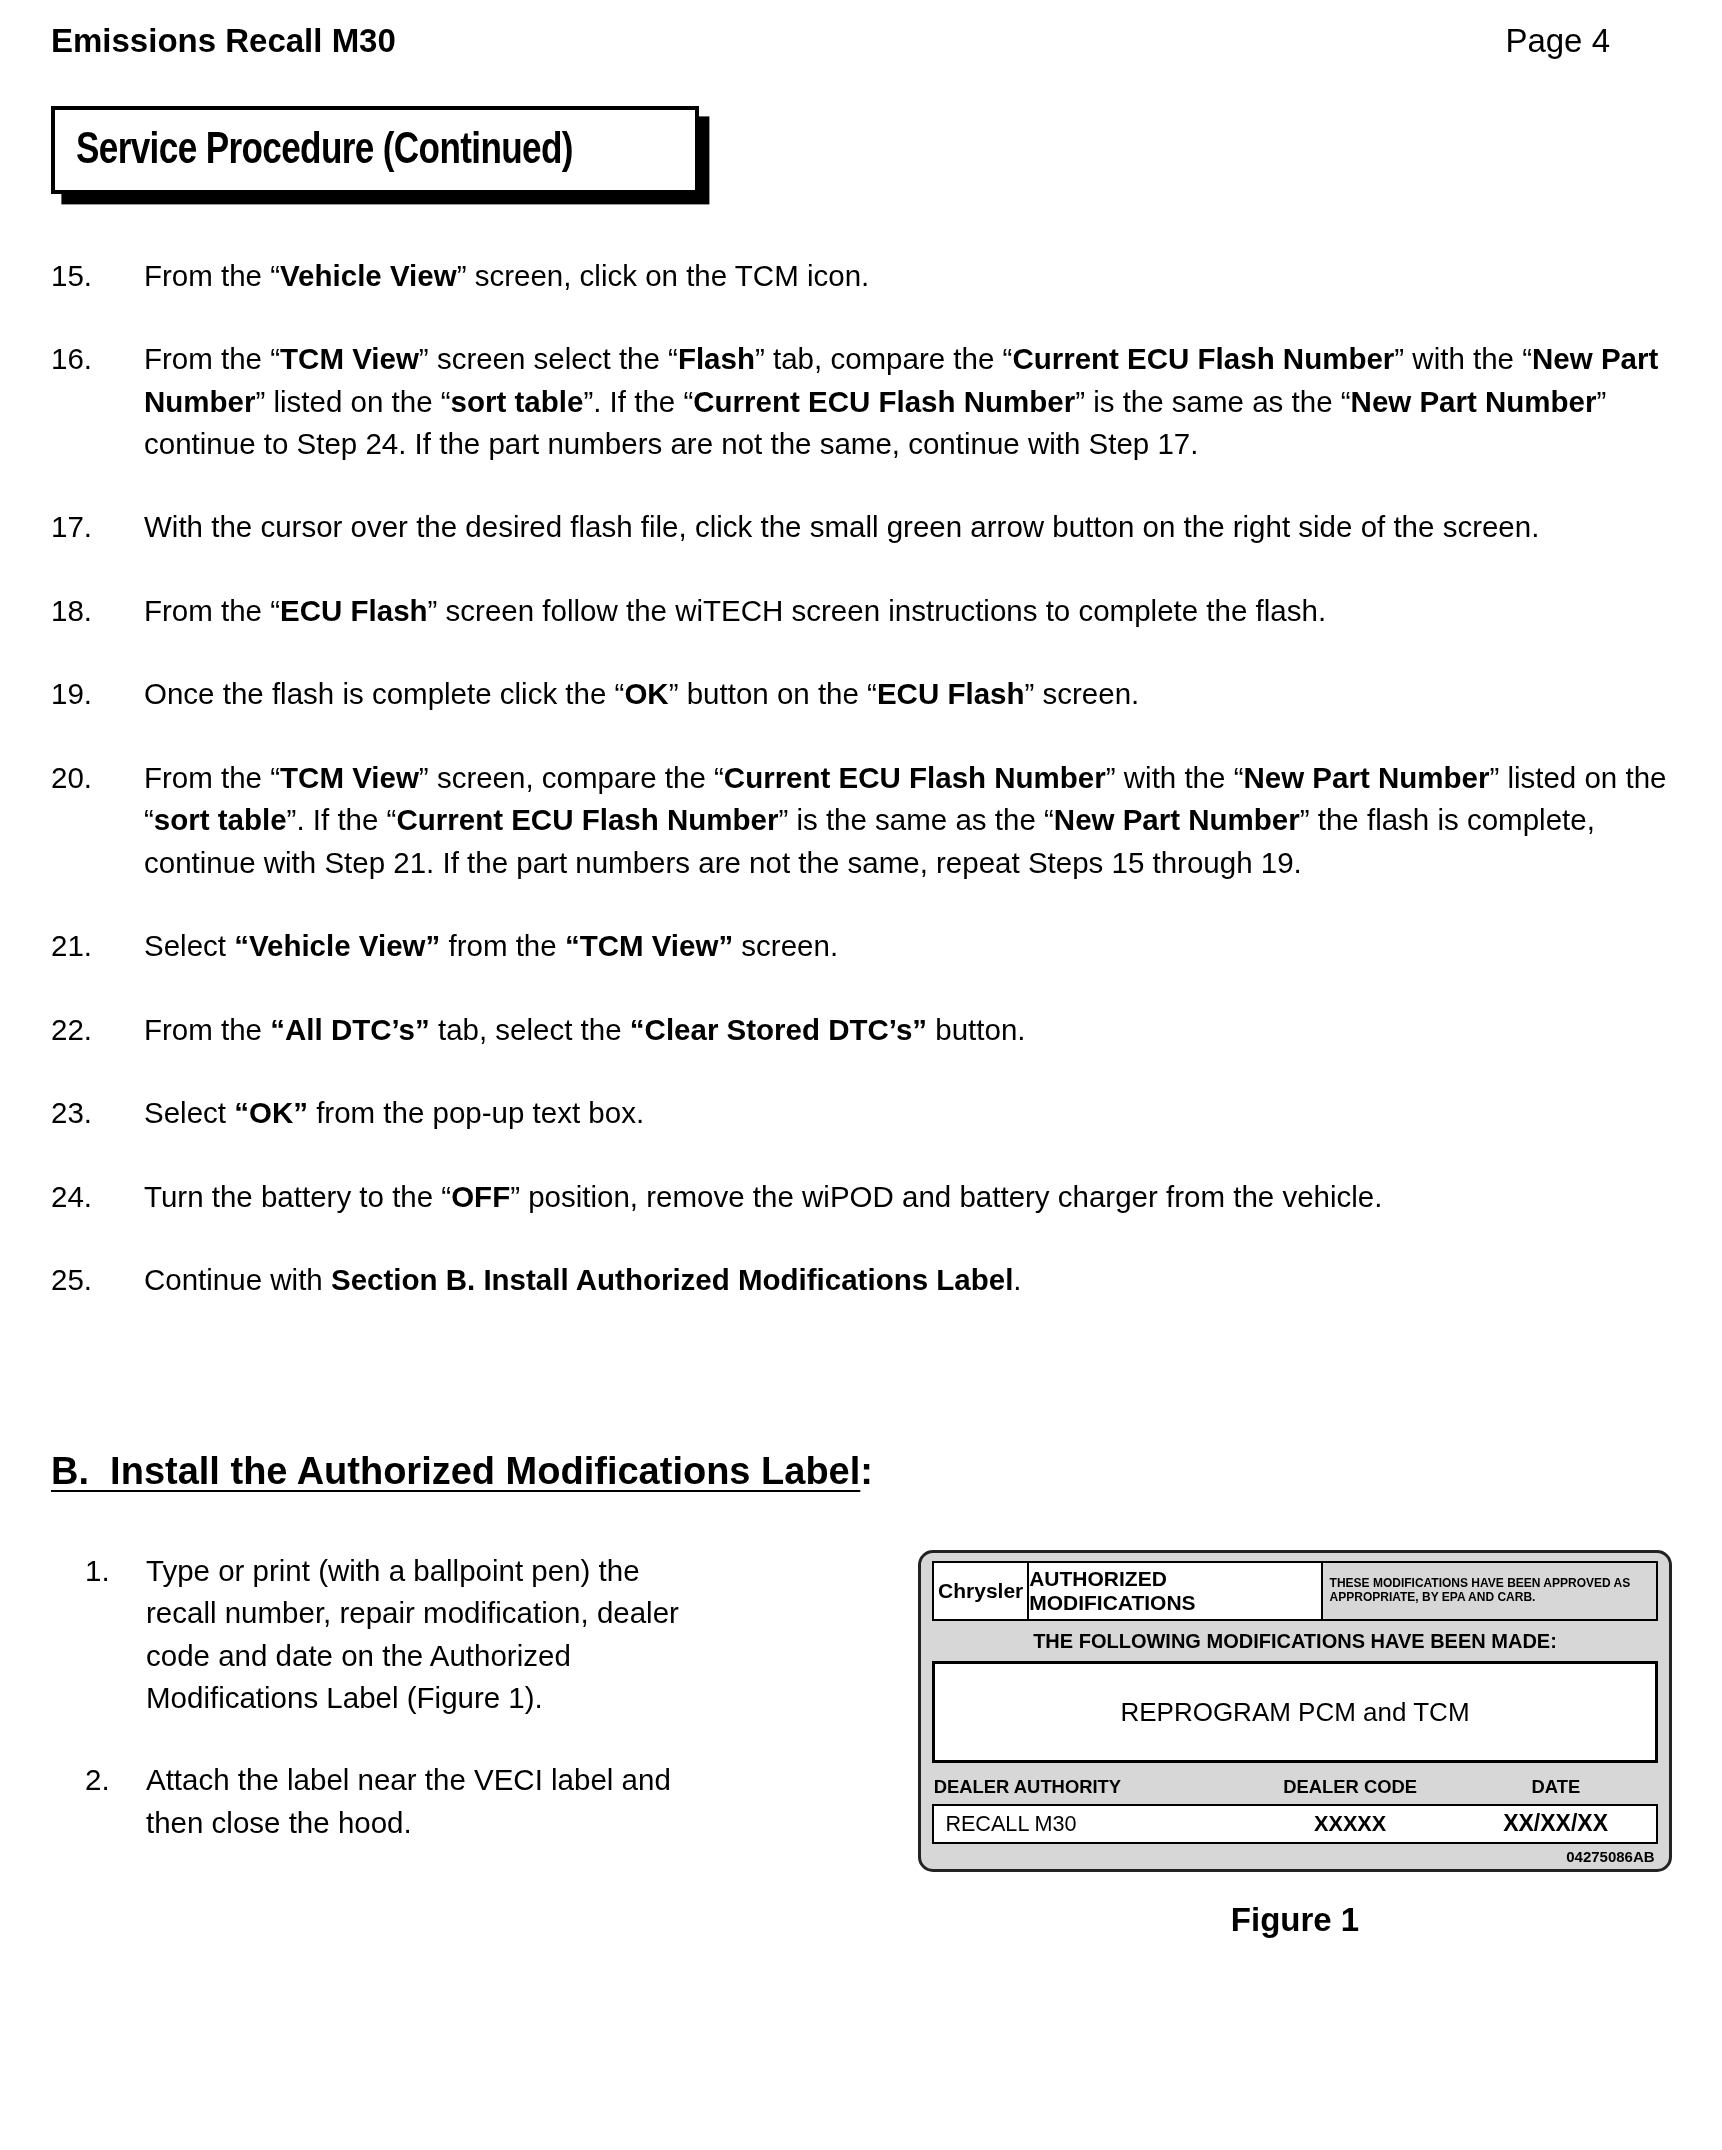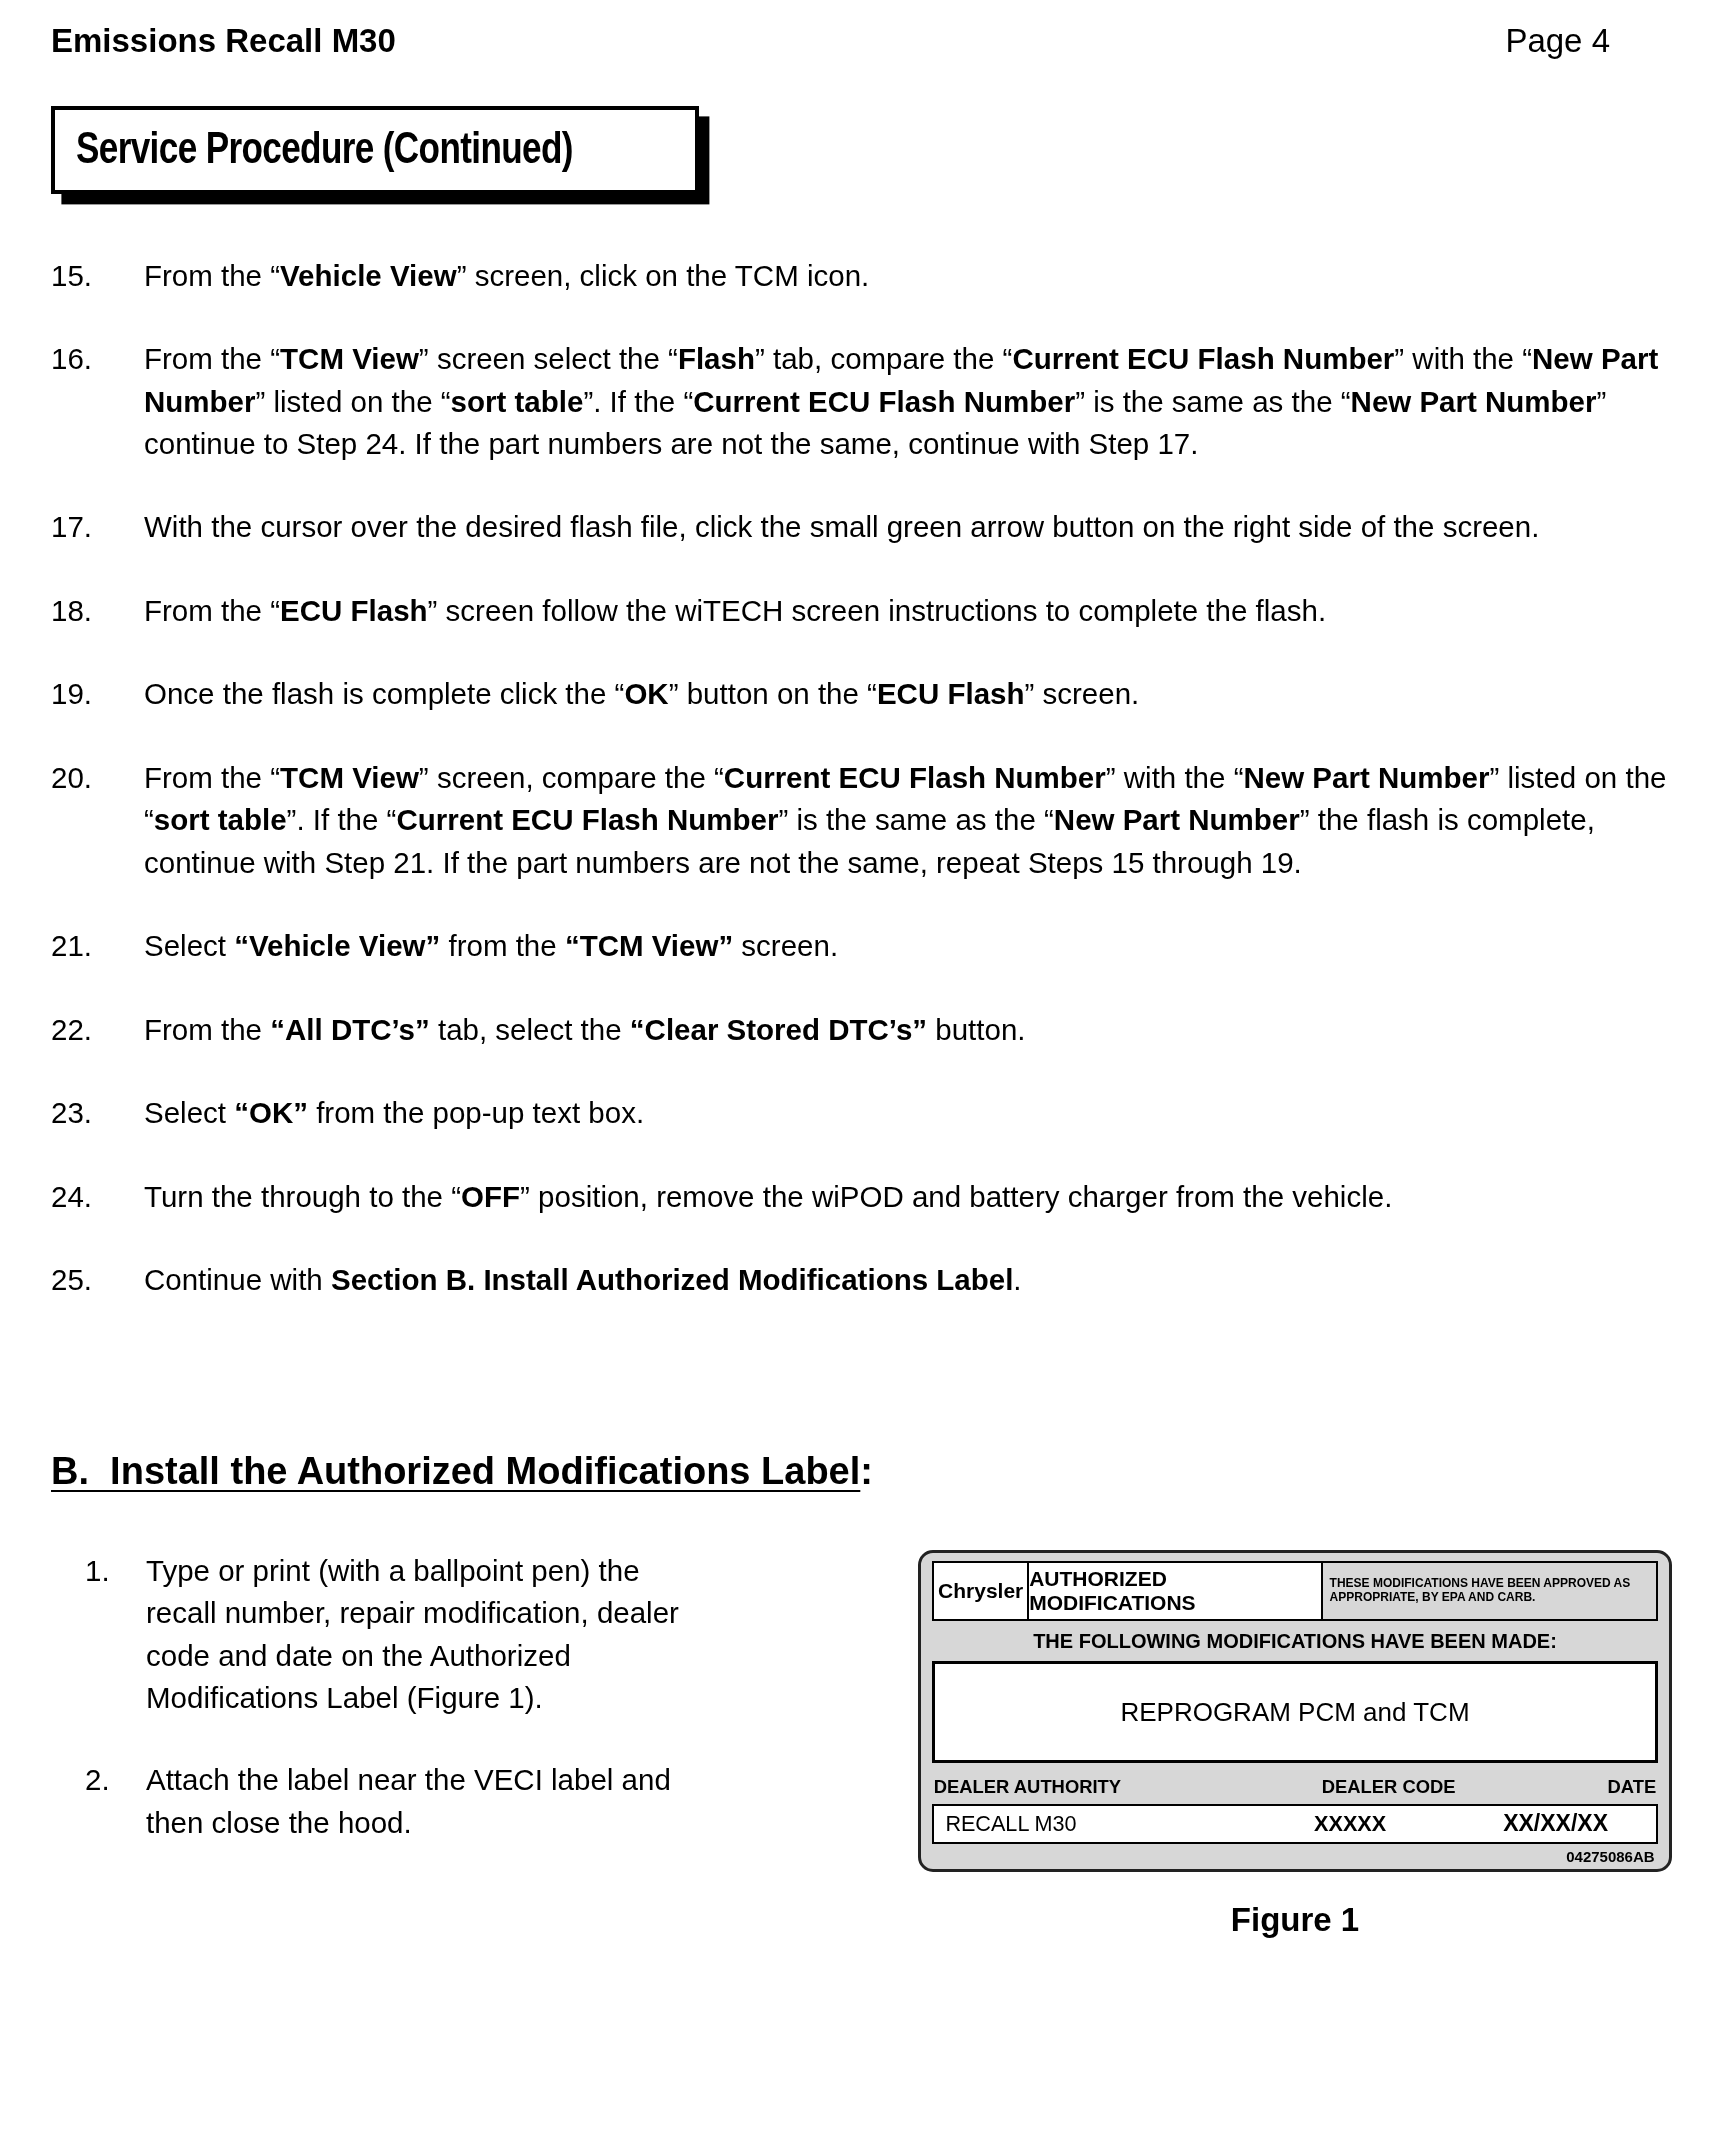--- a/index.html
+++ b/index.html
@@ -35,21 +35,21 @@
   
   .figure-col { flex:1; display:flex; flex-direction:column; align-items:flex-end; }
   .amlabel { width:754px; border:3.2px solid #222; border-radius:15px; background:#d7d7d7; padding:8px 11.2px 4.8px; }
   .aml-row1 { display:grid; grid-template-columns:97px 294px 1fr; align-items:stretch; }
   .aml-brand { background:#fff; border:2.4px solid #000; font-size:21px; font-weight:bold; display:flex; align-items:center; justify-content:center; padding:4px 1.6px; }
   .aml-authmod { background:#fff; border:2.4px solid #000; border-left:none; font-size:21px; font-weight:bold; display:flex; align-items:center; padding:4px 0; }
   .aml-approval { background:#d7d7d7; border:2.4px solid #000; border-left:none; font-size:12px; font-weight:bold; line-height:1.15; padding:2.4px 6.4px; display:flex; align-items:center; }
   .aml-row2 { text-align:center; font-size:20px; font-weight:bold; padding:9.6px 0 1.6px; }
   .aml-bigbox { border:3.2px solid #000; background:#fff; height:102px; margin-top:6.4px; display:flex; align-items:center; justify-content:center; font-size:26px; }
   .aml-row4 { display:grid; grid-template-columns:1.55fr 1.05fr 1fr; font-size:18.4px; font-weight:bold; margin-top:12.8px; padding:0 1.6px 5.6px; }
-  .aml-row4 .c2, .aml-row4 .c3 { text-align:right; }
+  .aml-row4 .c2, .aml-row4 .c3 { text-align:center; }
   .aml-row5 { display:grid; grid-template-columns:1.55fr 1.05fr 1fr; background:#fff; border:2.4px solid #000; height:40px; align-items:center; font-size:21.6px; }
   .aml-row5 .c1 { padding-left:11.2px; }
   .aml-row5 .c2 { text-align:center; font-weight:bold; }
   .aml-row5 .c3 { text-align:center; font-weight:bold; font-size:23px; }
   .aml-code { text-align:right; font-size:15px; font-weight:bold; padding:4px 3.2px 0 0; }
   .figure-caption { width:754px; text-align:center; font-size:33px; font-weight:bold; margin-top:29px; }
 </style>
 </head>
 <body>
 
@@ -96,21 +96,21 @@
     <div class="step">
       <div class="step-num">22.</div>
       <div class="step-text"><span>From the </span><span class="b">“All DTC’s”</span><span> tab, select the </span><span class="b">“Clear Stored DTC’s”</span><span> button.</span></div>
     </div>
     <div class="step">
       <div class="step-num">23.</div>
       <div class="step-text"><span>Select </span><span class="b">“OK”</span><span> from the pop-up text box.</span></div>
     </div>
     <div class="step">
       <div class="step-num">24.</div>
-      <div class="step-text"><span>Turn the through to the “</span><span class="b">OFF</span><span>” position, remove the wiPOD and battery charger from the vehicle.</span></div>
+      <div class="step-text"><span>Turn the battery to the “</span><span class="b">OFF</span><span>” position, remove the wiPOD and battery charger from the vehicle.</span></div>
     </div>
     <div class="step">
       <div class="step-num">25.</div>
       <div class="step-text"><span>Continue with </span><span class="b">Section B. Install Authorized Modifications Label</span><span>.</span></div>
     </div>
   </div>
 
   <div class="section-b-heading"><span class="underlined">B.&nbsp; Install the Authorized Modifications Label</span><span>:</span></div>
 
   <div class="sb-wrap">

